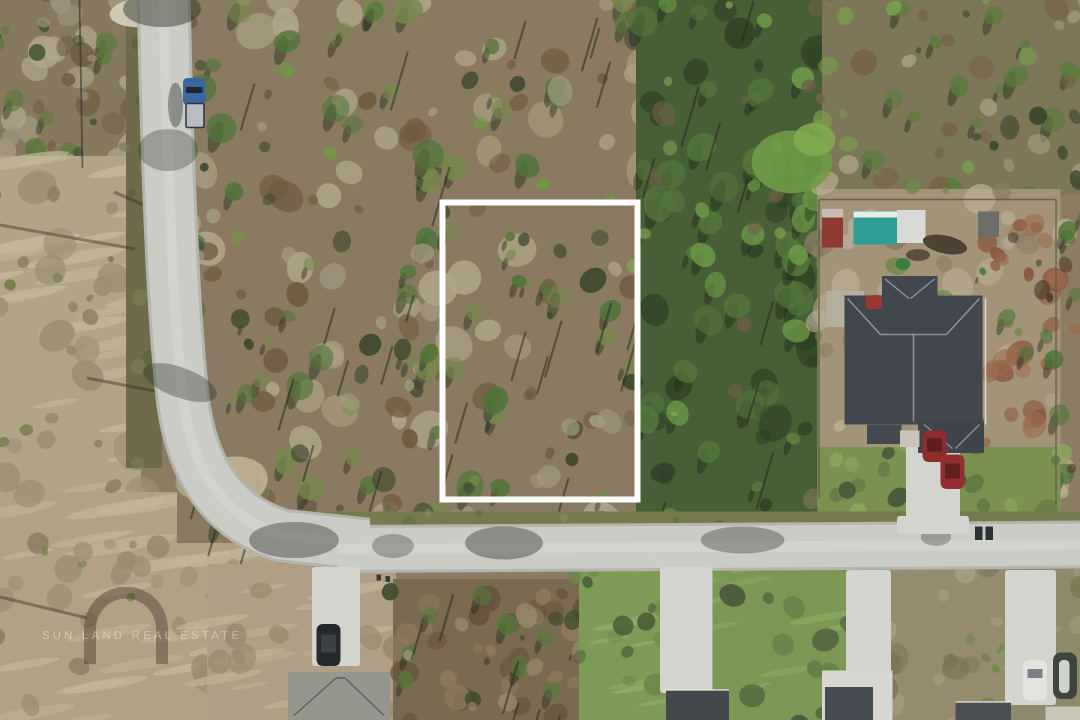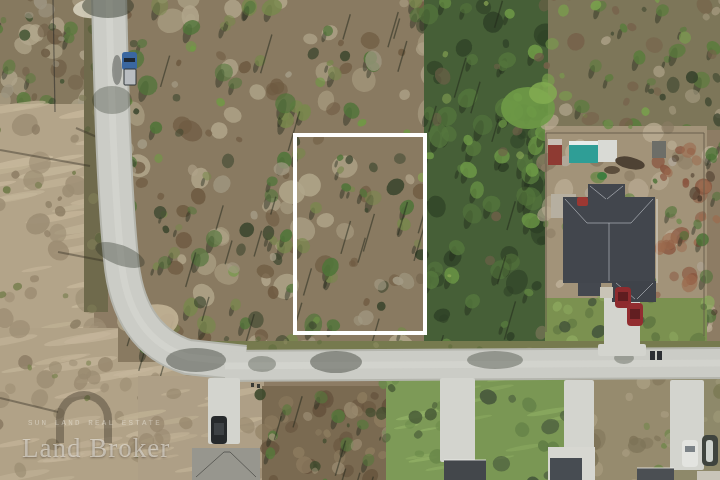--- a/index.html
+++ b/index.html
@@ -5,21 +5,21 @@
   html,body{margin:0;padding:0;background:#222;}
   .stage{position:relative;width:720px;height:480px;overflow:hidden;background:#8d7c64;
          font-family:"Liberation Sans",sans-serif;}
   #scene{position:absolute;left:0;top:0;width:720px;height:480px;display:block;}
   .watermark{position:absolute;left:0;top:0;width:720px;height:480px;pointer-events:none;}
   .wm-arch{position:absolute;left:56px;top:391px;width:40px;height:44px;
            border:8px solid rgba(70,60,48,0.45);border-bottom:none;
            border-radius:28px 28px 0 0;}
   .wm-tagline{position:absolute;left:28px;top:419px;width:130px;text-align:center;
               font-size:7.5px;letter-spacing:2.2px;color:rgba(242,240,233,0.48);
-              white-space:nowrap;font-family:Liberation Mono, monospace;}
+              white-space:nowrap;font-family:Liberation Sans, sans-serif;}
   .wm-brand{position:absolute;left:22px;top:433px;font-family:"Liberation Serif",serif;
             font-size:27px;letter-spacing:1px;color:rgba(244,242,236,0.55);
             text-shadow:0 1px 2px rgba(55,45,35,0.45);white-space:nowrap;}
 </style>
 </head>
 <body>
 
 <div class="stage">
   <svg id="scene" xmlns="http://www.w3.org/2000/svg" viewBox="0 0 720 480">
       <rect x="0" y="0" width="720" height="480" fill="#8d7c64"></rect>
@@ -1291,15 +1291,14 @@
       <rect x="682" y="440" width="16" height="27" rx="4" fill="#e3e4e0"></rect>
       <rect x="685" y="446" width="10" height="6" rx="0" fill="#7b8287"></rect>
       <rect x="702" y="435" width="16" height="31" rx="5" fill="#3f443e"></rect>
       <rect x="706" y="440" width="7" height="22" rx="3" fill="#cfd4cf"></rect>
       <rect x="577" y="197" width="11" height="9" rx="2" fill="#9c3832"></rect>
       <rect x="295" y="135" width="130" height="198" fill="none" stroke="#ffffff" stroke-width="4"></rect>
     </svg>
   <div class="watermark">
     <div class="wm-arch"></div>
     <div class="wm-tagline">SUN LAND REAL ESTATE</div>
-    <div class="wm-brand">Land Broker</div>
   </div>
 </div>
 
 </body></html>

